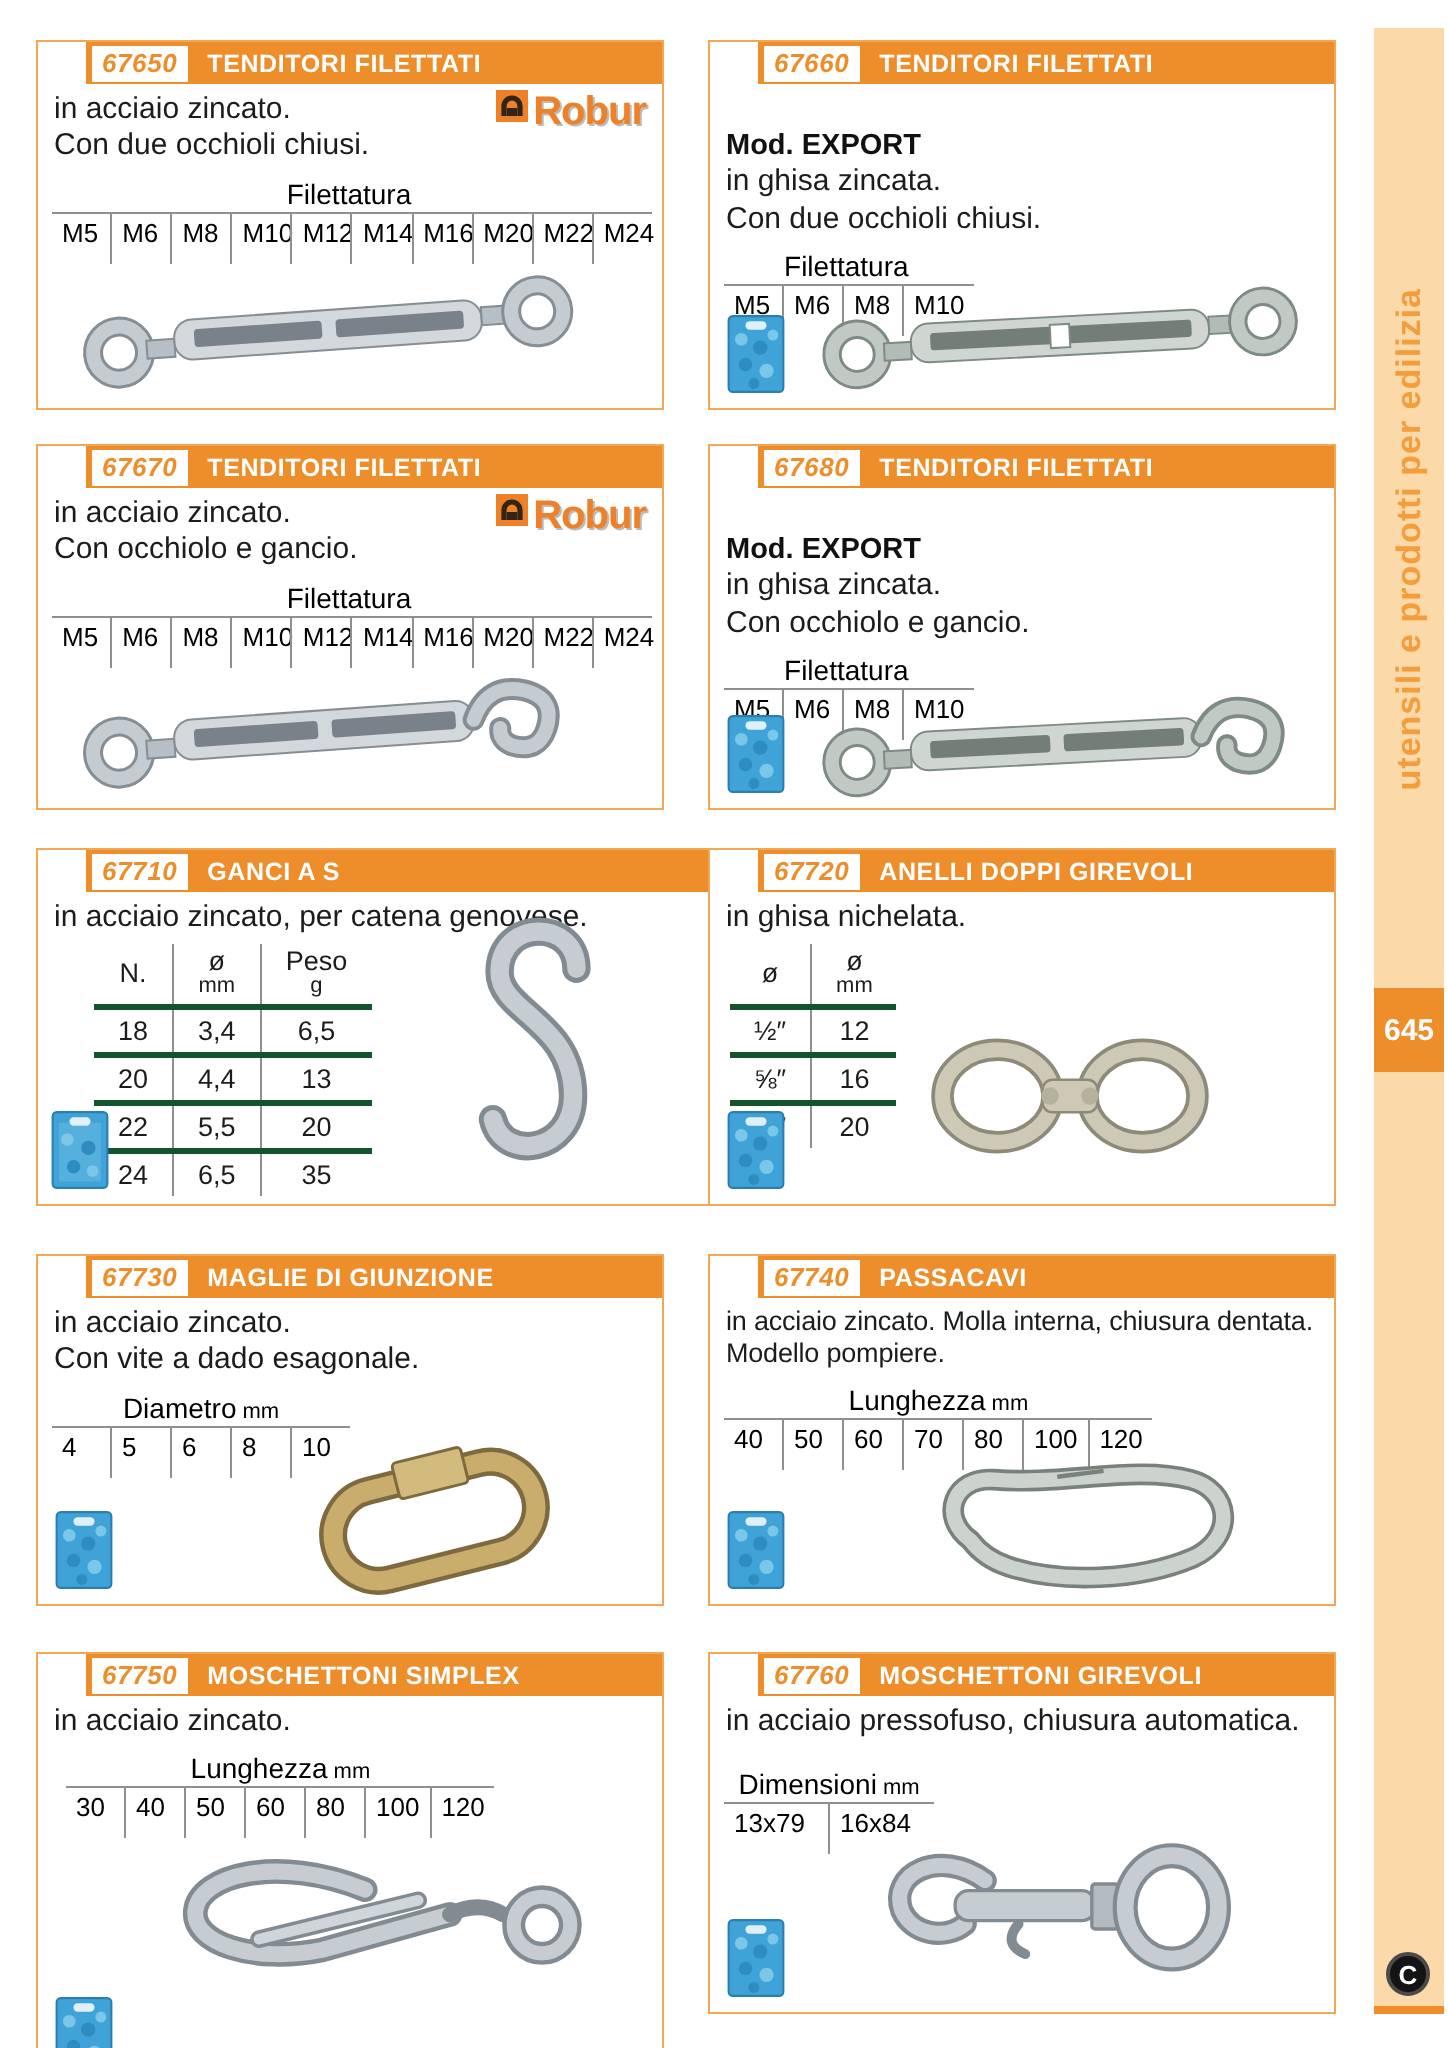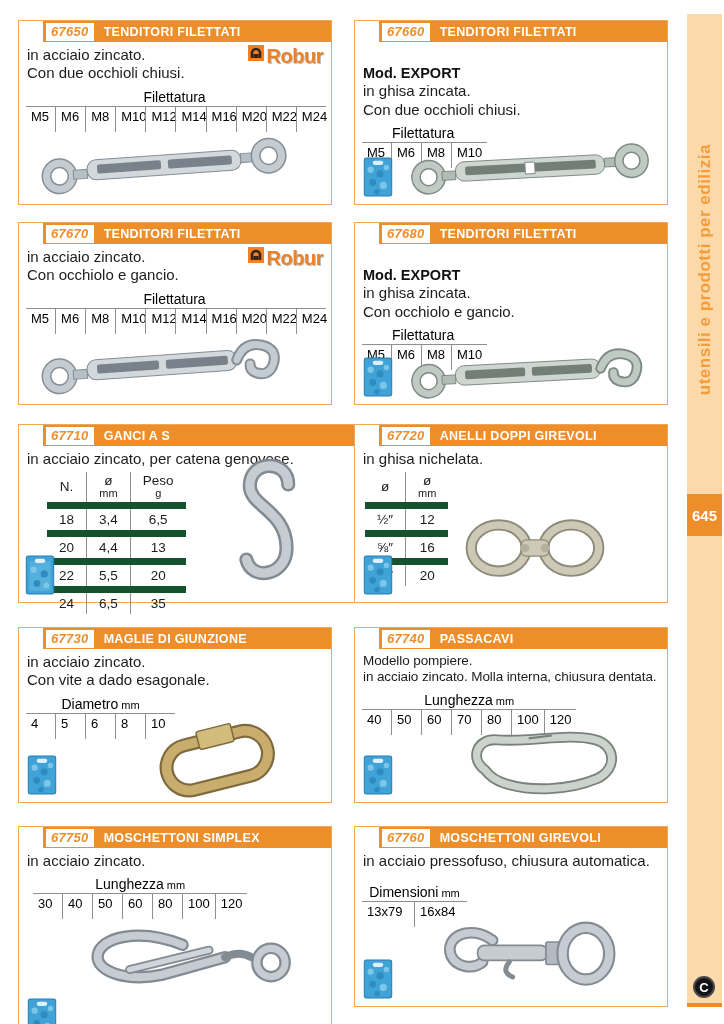--- a/index.html
+++ b/index.html
@@ -24,21 +24,21 @@
   .lbl .u{font-size:11px;margin-left:3px;}
   .vals{display:flex;border-top:1px solid #8f8f8f;}
   .vals span{min-width:19px;text-align:left;font-size:13px;color:#000000;padding:2px 5px 8px 5px;border-left:1px solid #8f8f8f;}
   .vals span:first-child{border-left:none;}
   .spec.wide .vals span{min-width:42px;}
 
   table.matrix{border-collapse:collapse;margin:4px 0 0 28px;color:#1c1c1c;}
   table.matrix.near{margin-left:10px;}
   .matrix th,.matrix td{font-weight:normal;text-align:center;padding:1px 12px;border-left:1px solid #8f8f8f;font-size:13.5px;}
   .matrix th:first-child,.matrix td:first-child{border-left:none;}
-  .matrix tbody td{border-top:7px solid #14532d;padding:3px 12px;}
+  .matrix tbody td{border-top:3px solid #14532d;padding:3px 12px;}
   .matrix .u{font-size:11px;display:block;line-height:1;padding-bottom:2px;}
 
   .pimg{position:absolute;}
   .bag{position:absolute;left:8px;bottom:7px;}
 
   .sidebar{position:absolute;left:687px;top:14px;width:35px;height:989px;background:#fbd9a9;border-bottom:4px solid #ee8e2b;box-sizing:content-box;}
   .vtext{position:absolute;top:106px;left:0;width:100%;height:300px;display:flex;align-items:center;justify-content:center;}
   .vtext span{writing-mode:vertical-rl;transform:rotate(180deg);font-size:17px;font-weight:bold;color:#f49d3c;letter-spacing:.5px;white-space:nowrap;}
   .badge{position:absolute;top:480px;left:0;width:35px;height:42px;background:#ee8e2b;color:#fff;font-weight:bold;font-size:15px;display:flex;align-items:center;justify-content:center;}
   .clogo{position:absolute;right:7px;bottom:5px;width:22px;height:22px;border-radius:50%;background:#141414;border:2px solid #4a4a4a;color:#fff;font-weight:bold;font-size:13px;display:flex;align-items:center;justify-content:center;box-sizing:border-box;}
@@ -371,22 +371,22 @@
       <rect x="9" y="3.5" width="10" height="4" rx="2" fill="#dff0fa"></rect>
     </svg>
   </div>
 
   <div class="cell" style="left:354px;top:627px;width:314px;height:176px">
     <div class="chead">
       <span class="code">67740</span>
       <span class="ctitle">PASSACAVI</span>
     </div>
     <div class="desc small">
+      <div>in acciaio zincato. Molla interna, chiusura dentata.</div>
       <div>Modello pompiere.</div>
-      <div>in acciaio zincato. Molla interna, chiusura dentata.</div>
     </div>
     <div class="spec">
       <div class="lbl"><span>Lunghezza</span><span class="u">mm</span></div>
       <div class="vals">
         <span>40</span>
           <span>50</span>
           <span>60</span>
           <span>70</span>
           <span>80</span>
           <span>100</span>

